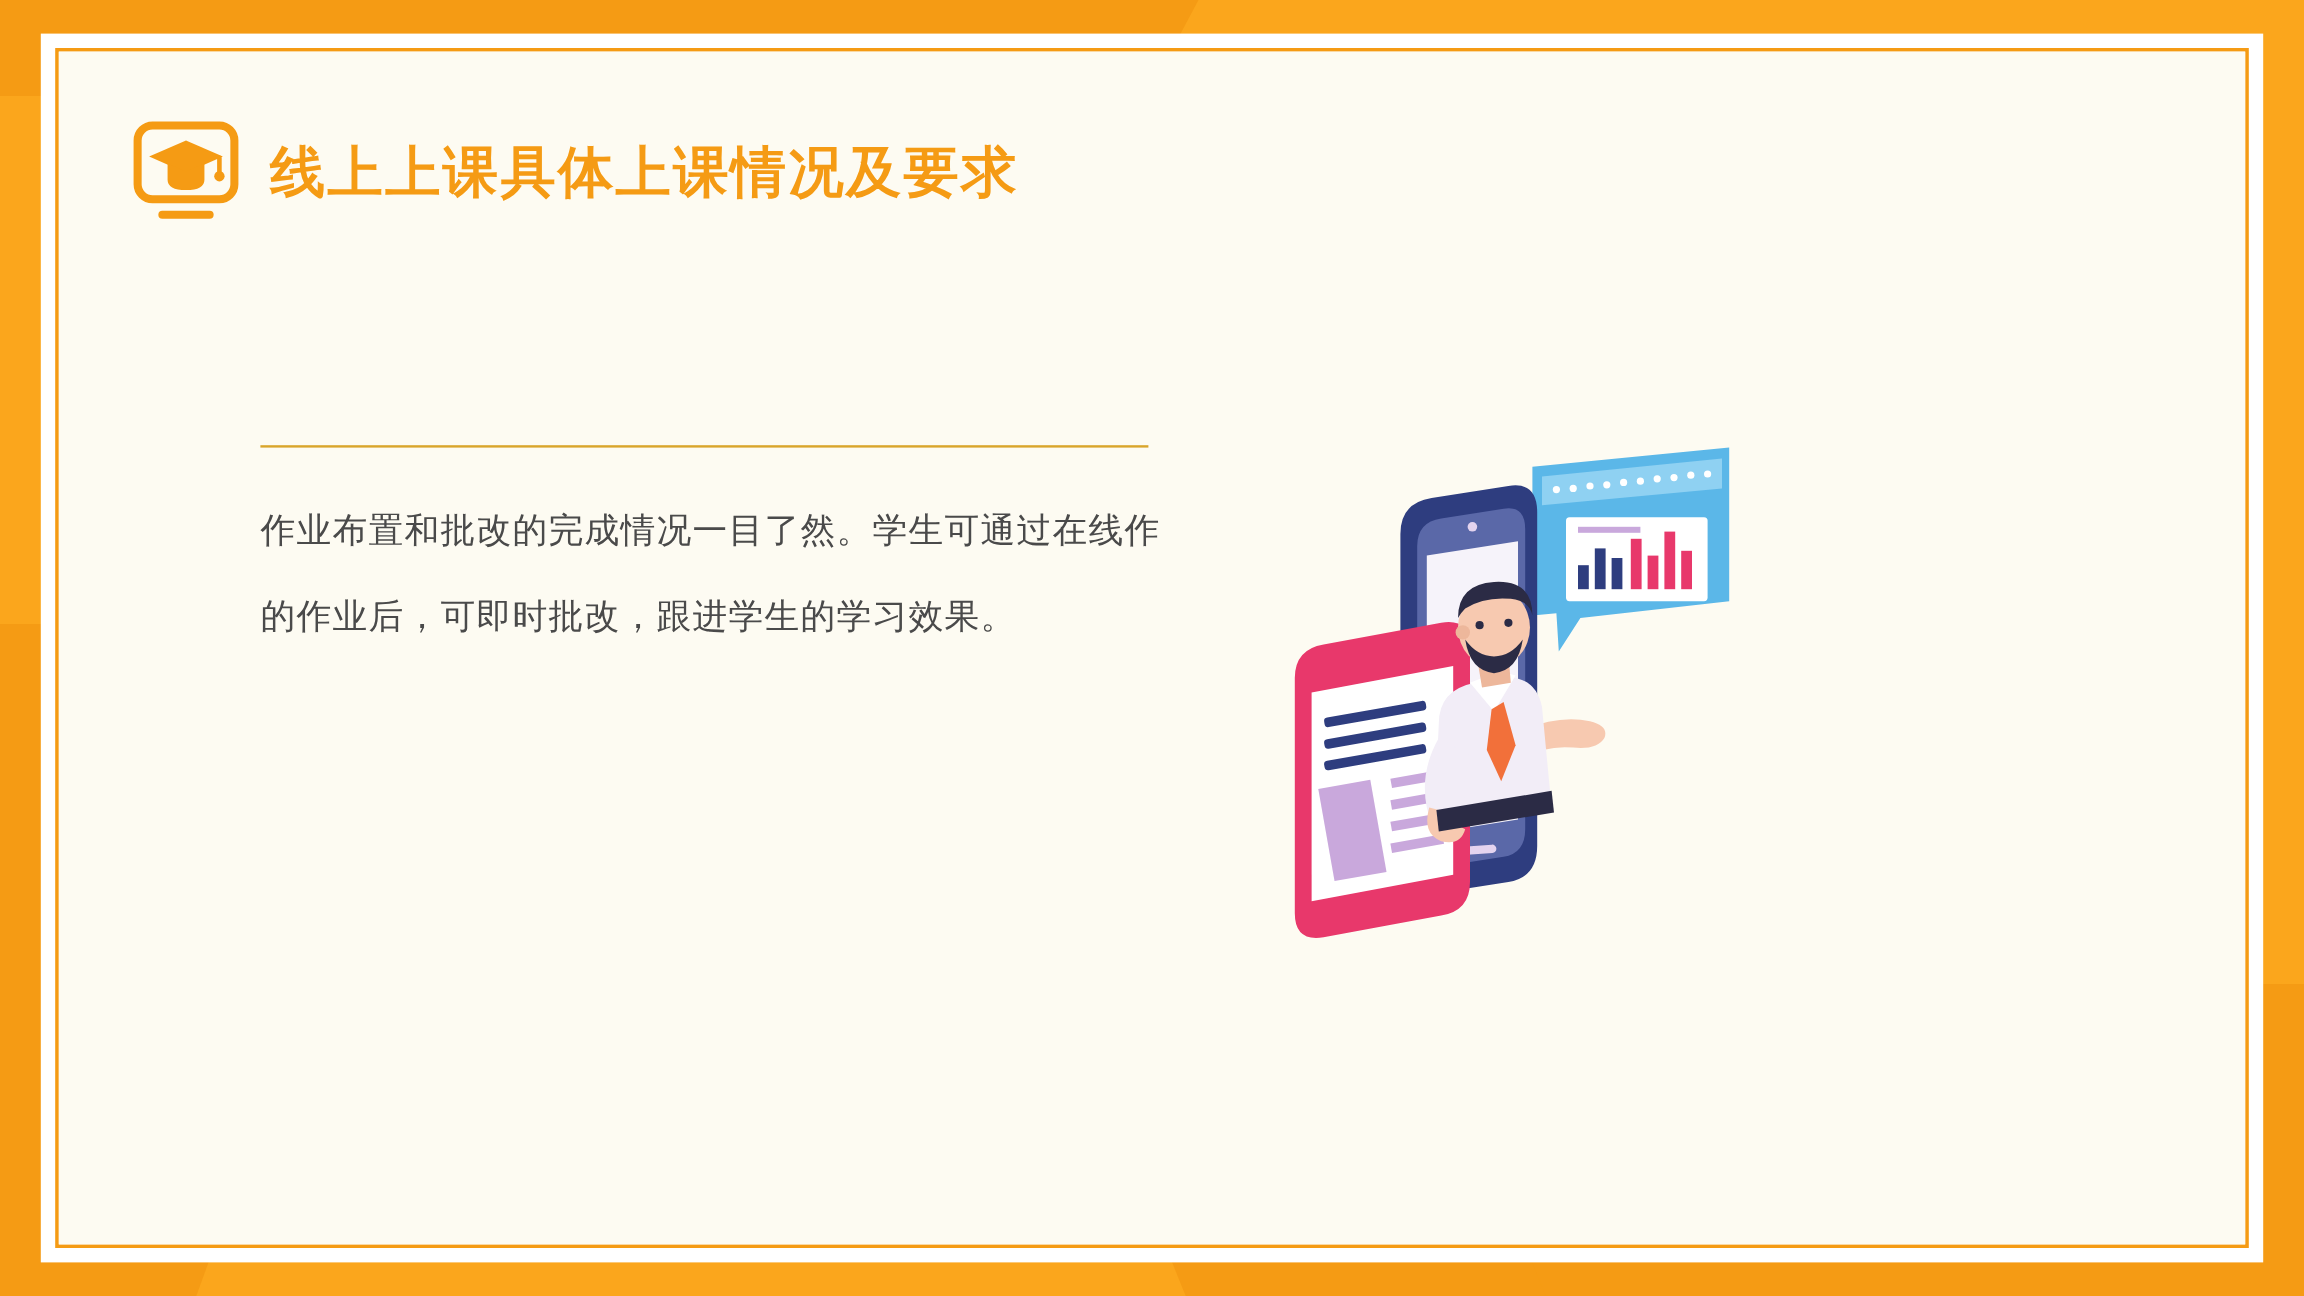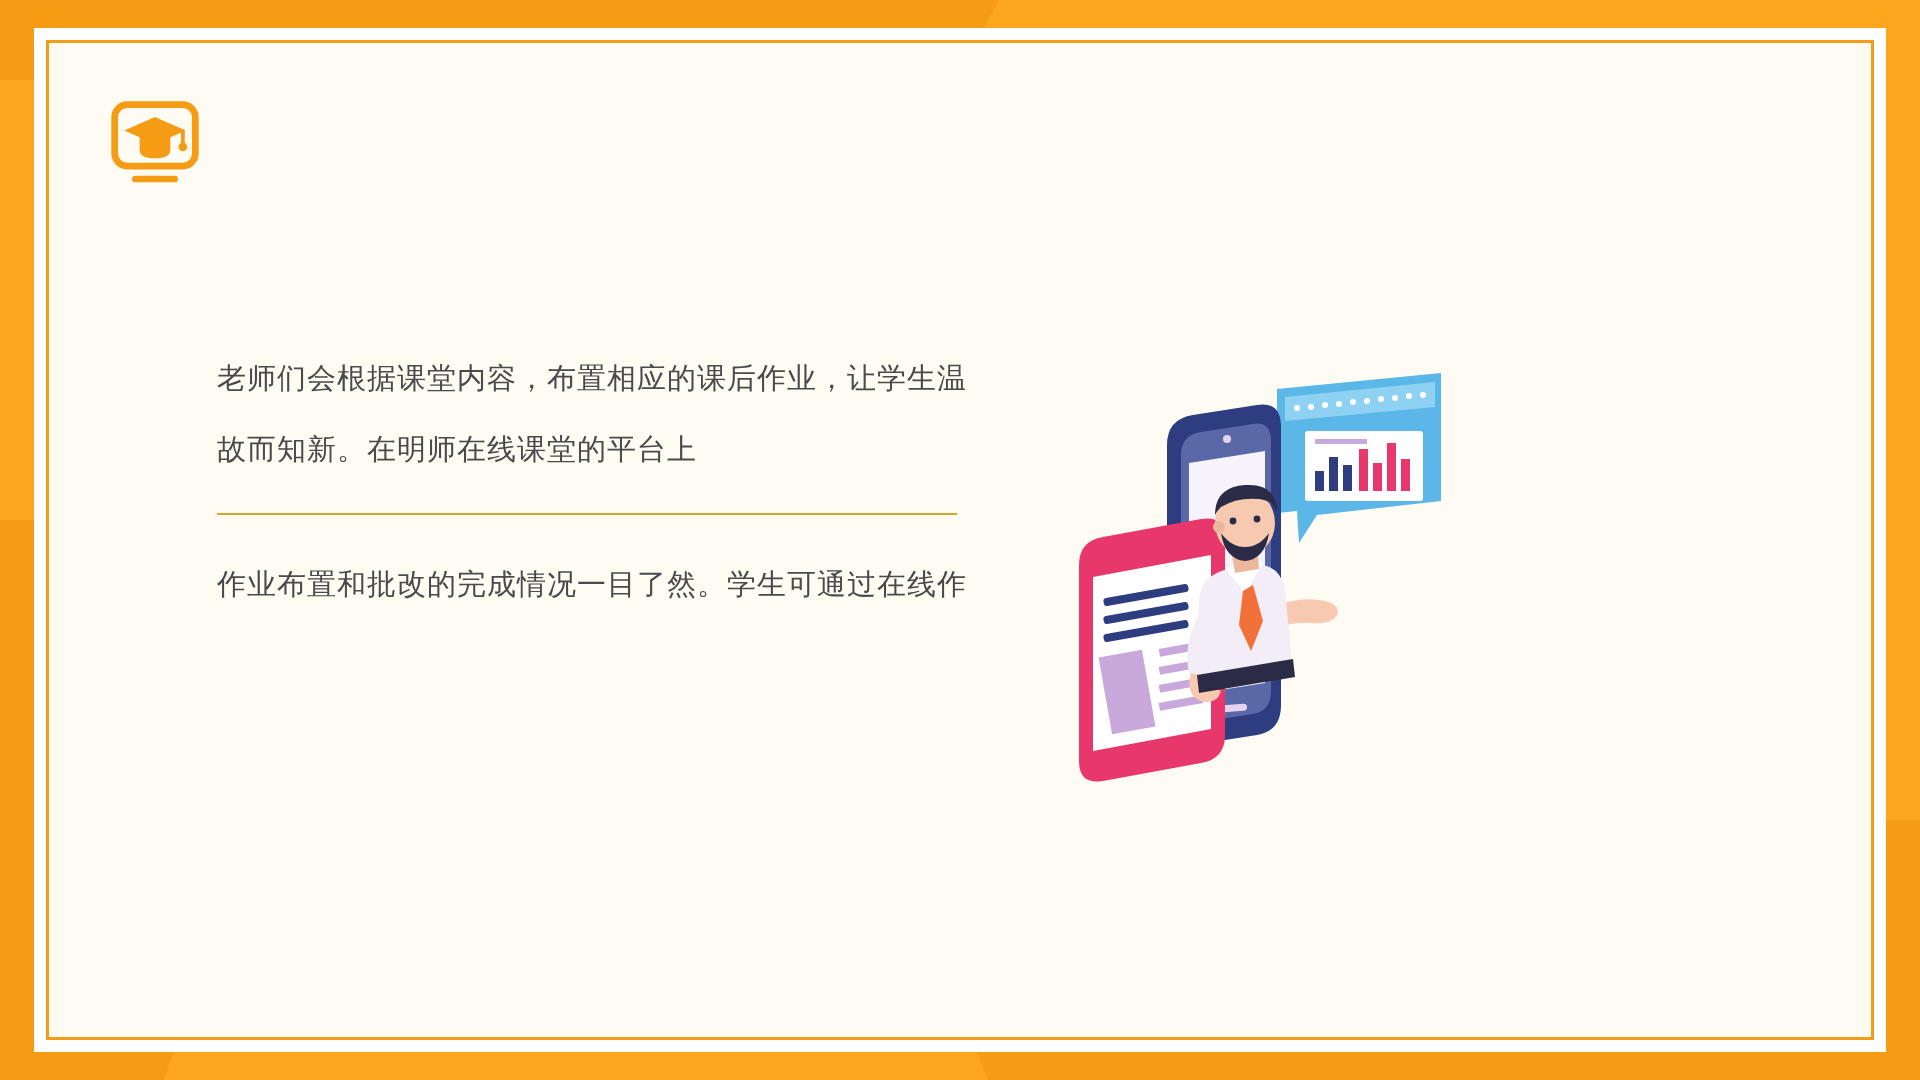--- a/index.html
+++ b/index.html
@@ -161,33 +161,31 @@
           <span class="brand-icon-wrap">
             <svg class="brand-icon" viewBox="0 0 100 100" xmlns="http://www.w3.org/2000/svg">
               <rect x="8" y="10" width="84" height="64" rx="13" ry="13" fill="none" stroke="#F59B14" stroke-width="7"></rect>
               <rect x="26" y="84" width="48" height="7" rx="3.5" fill="#F59B14"></rect>
               <path d="M50 23 L82 37 L50 51 L18 37 Z" fill="#F59B14"></path>
               <path d="M34 43 L34 57 Q34 66 50 66 Q66 66 66 57 L66 43 L50 50 Z" fill="#F59B14"></path>
               <path d="M79 38 L79 50" stroke="#F59B14" stroke-width="4" stroke-linecap="round"></path>
               <circle cx="79" cy="54" r="4.5" fill="#F59B14"></circle>
             </svg>
           </span>
+          <div class="page-title">线上上课具体上课情况及要求</div>
         </div>
 
         <div class="content">
 
-          <div class="para">
-            <span class="ln">老师们会根据课堂内容，布置相应的课后作业，让学生温</span>
-            <span class="ln">故而知新。在明师在线课堂的平台上</span>
-          </div>
 
           <div class="divider"></div>
 
           <div class="para">
             <span class="ln">作业布置和批改的完成情况一目了然。学生可通过在线作</span>
+            <span class="ln">的作业后，可即时批改，跟进学生的学习效果。</span>
           </div>
 
         </div>
 
         <div class="illustration">
           <svg viewBox="0 0 420 460" xmlns="http://www.w3.org/2000/svg">
 
             <g>
               <path d="M228 36 L392 20 L392 148 L268 162 L250 190 L248 158 L228 160 Z" fill="#5BB7E8"></path>
               <path d="M236 44 L386 29 L386 54 L236 68 Z" fill="#8FD1F2"></path>

